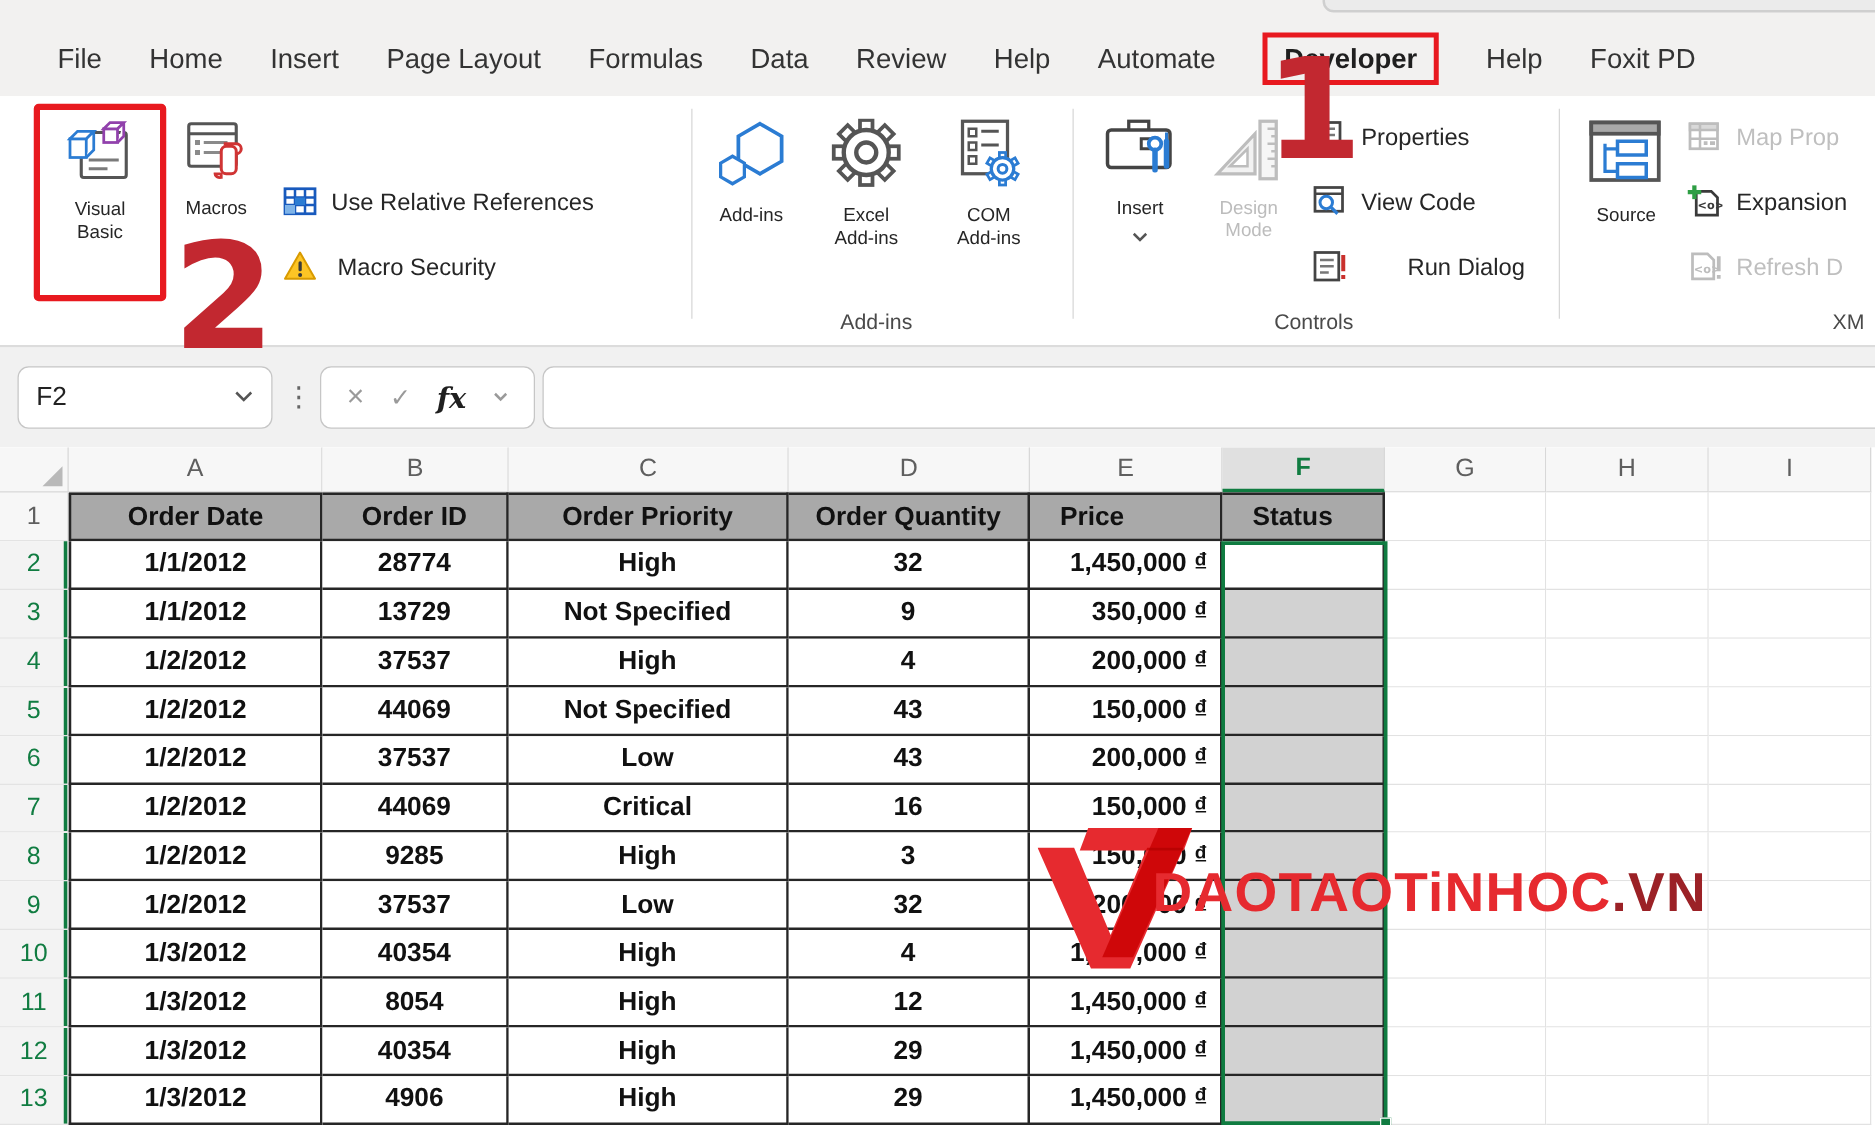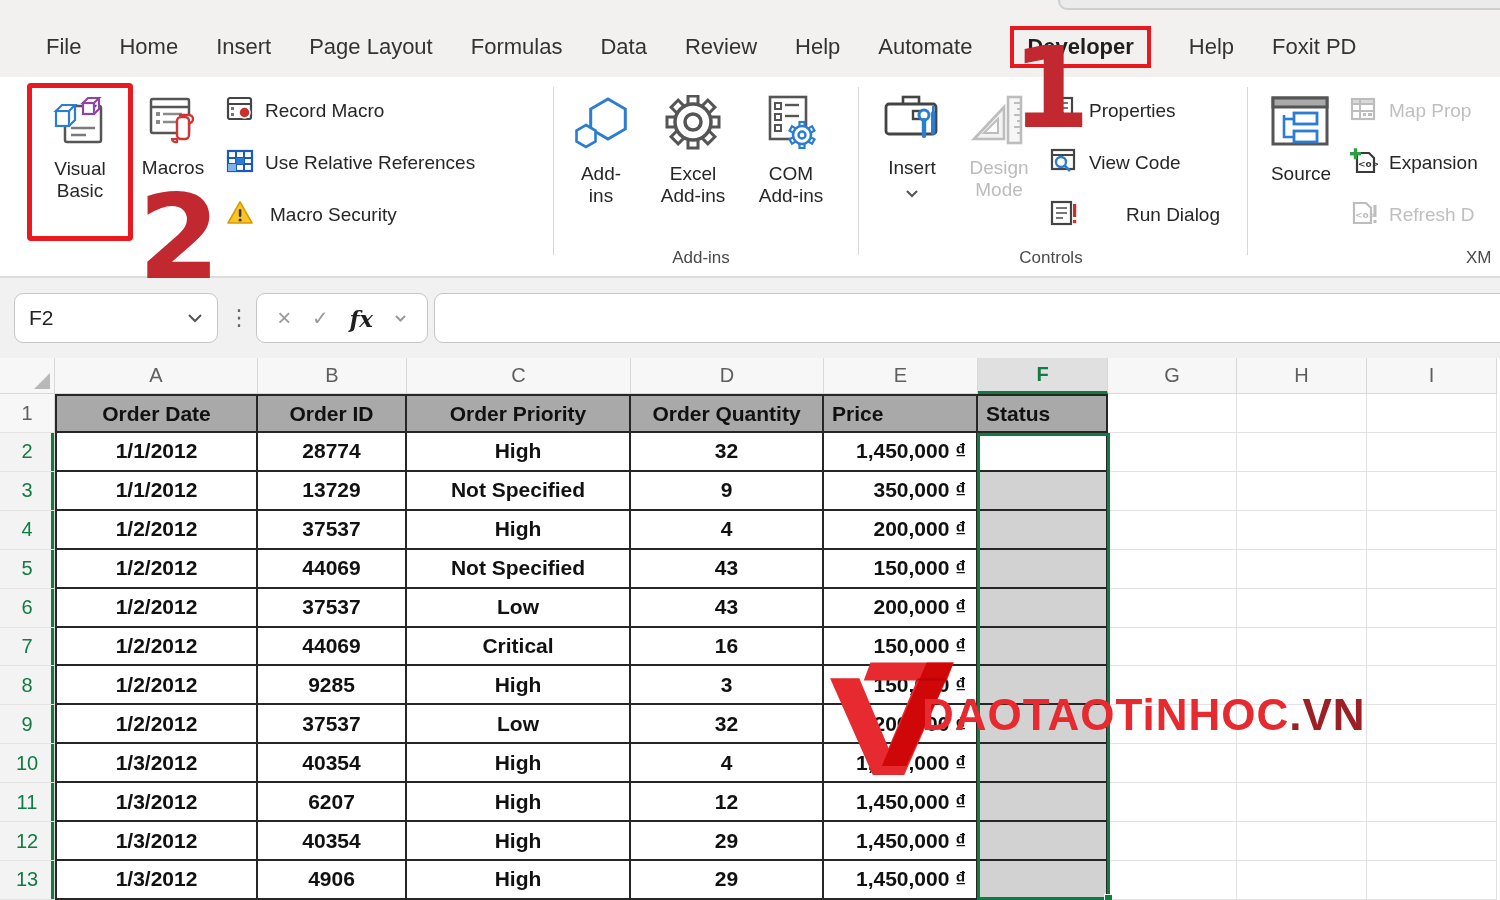--- a/index.html
+++ b/index.html
@@ -10,21 +10,21 @@
   #menubar { position:absolute; left:0; top:0; width:1500px; height:77px; background:#f2f1f0;text-align:right; }
   #tabs { position:absolute; left:46px; top:26px; display:flex; gap:38px; align-items:center; white-space:nowrap; }
   .tab { font-size:22px; color:#333; line-height:40px; cursor:default; }
   .tab.boxed { font-weight:700; border:4px solid #e8191f; padding:0 13px; line-height:34px; color:#1f1f1f; }
   #win-edge { position:absolute; left:1058px; top:-8px; width:470px; height:18px; background:#ebebeb; border:2px solid #cfcfcf; border-radius:10px; }
 
   
   #ribbon { position:absolute; left:0; top:77px; width:1500px; height:201px; background:#fff; border-bottom:2px solid #dcdcdc; overflow:hidden; }
   .vsep { position:absolute; top:10px; height:168px; width:1px; background:#d7d7d7; }
   .bigbtn { position:absolute; top:6px; height:158px; display:flex; flex-direction:column; align-items:center; padding-top:12px; }
-  .bigbtn .biglbl { margin-top:8px; font-size:19px; line-height:1.18; text-align:center; color:#262626; }
+  .bigbtn .biglbl { margin-top:8px; font-size:15px; line-height:1.18; text-align:center; color:#262626; }
   .bigbtn.disabled .biglbl { color:#bcbcbc; }
   .redbox { border:5px solid #e8191f; border-radius:4px; padding-top:8px; }
   .smallbtn { position:absolute; height:36px; display:flex; align-items:center; gap:11px; }
   .smallbtn .lbl { font-size:19px; color:#262626; white-space:nowrap; }
   .smallbtn.disabled .lbl { color:#bfbfbf; }
   .grouplabel { position:absolute; top:171px; font-size:17px; color:#4a4a4a; text-align:center; }
   .chev { margin-top:5px; }
 
   
   #fxbar { position:absolute; left:0; top:278px; width:1500px; height:80px; background:#f1f1f1; }
@@ -42,21 +42,21 @@
   .row.hdr { height:36px; }
   .row.r1 { height:39px; }
   .c0{width:55px}.ca{width:203px}.cb{width:149px}.cc{width:224px}.cd{width:193px}.ce{width:154px}.cf{width:130px}.cg{width:129px}.chh{width:130px}.ci{width:130px}
   .ch { background:#f7f7f7; border-right:1px solid #d8d8d8; border-bottom:1px solid #d8d8d8; color:#5f5f5f; font-size:20px; display:flex; align-items:center; justify-content:center; }
   .ch.selcol { background:#e0e0e0; color:#107c41; border-bottom:3px solid #107c41; font-weight:600; }
   #corner { position:relative; }
   #corner .tri { position:absolute; right:4px; bottom:4px; width:0; height:0; border-left:16px solid transparent; border-bottom:16px solid #b9b9b9; }
   .rh { width:55px; background:#f7f7f7; border-right:1px solid #d8d8d8; border-bottom:1px solid #e3e3e3; color:#5f5f5f; font-size:20px; display:flex; align-items:center; justify-content:center; }
   .rh.sel { color:#107c41; box-shadow:inset -3px 0 0 #107c41; background:#f3f3f3; }
   .tc { border-right:2px solid #262626; border-bottom:2px solid #262626; font-size:21px; font-weight:700; color:#111; display:flex; align-items:center; justify-content:center; background:#fff; }
-  .tc.left { justify-content:flex-start; padding-left:8px; }
+  .tc.left { justify-content:flex-start; padding-left:24px; }
   .tc.price { justify-content:flex-end; padding-right:10px; }
   .r1 .tc { background:#a9a9a9; border-top:2px solid #262626; }
   .tc.ca { border-left:2px solid #262626; }
   .tc.fsel { background:#d2d2d2; }
   .tc.factive { background:#fff; }
   .gc { border-right:1px solid #e2e2e2; border-bottom:1px solid #e2e2e2; background:#fff; }
   #sel-ring { position:absolute; left:977px; top:75px; width:133px; height:467px; border:3px solid #107c41; pointer-events:none; }
   #sel-handle { position:absolute; left:1104px; top:536px; width:9px; height:9px; background:#107c41; border:1px solid #fff; }
 
   
@@ -116,32 +116,20 @@
         <rect x="8" y="25" width="4" height="4" fill="#8a8a8a"></rect>
           <line x1="15" y1="27" x2="28" y2="27" stroke="#8a8a8a" stroke-width="2.5"></line>
         <path d="M31,20 h10 a4,4 0 0 1 4,4 v0 a4,4 0 0 1 -8,0 v-0" fill="#fff" stroke="#d03434" stroke-width="2.4"></path>
         <rect x="29" y="22" width="12" height="22" rx="4" fill="#fff" stroke="#d03434" stroke-width="2.4"></rect>
         <path d="M29,44 h-5 a4,3 0 0 0 5,3 z" fill="#fff" stroke="#d03434" stroke-width="2.2"></path>
       </svg>
     </span>
     <span class="biglbl">Macros</span>
   </div>
 
-  <div class="smallbtn" style="left:226px;top:16px;">
-    <span>
-      <svg width="28" height="26" viewBox="0 0 28 26">
-        <rect x="2" y="2" width="23" height="21" rx="2" fill="#fff" stroke="#444" stroke-width="2.2"></rect>
-        <line x1="2" y1="8" x2="25" y2="8" stroke="#444" stroke-width="2"></line>
-        <rect x="5" y="11" width="3" height="3" fill="#777"></rect>
-          <rect x="5" y="17" width="3" height="3" fill="#777"></rect>
-        <circle cx="18.5" cy="16.5" r="5.5" fill="#c9302c" stroke="#fff" stroke-width="1.5"></circle>
-      </svg>
-    </span>
-    <span class="lbl">Record Macro</span>
-  </div>
 
   <div class="smallbtn" style="left:226px;top:68px;">
     <span>
       <svg width="28" height="26" viewBox="0 0 28 26">
         <rect x="2" y="3" width="24" height="20" fill="#fff" stroke="#185abd" stroke-width="2.2"></rect>
         <line x1="2" y1="10" x2="26" y2="10" stroke="#185abd" stroke-width="2"></line>
         <line x1="2" y1="16" x2="26" y2="16" stroke="#185abd" stroke-width="2"></line>
         <line x1="10" y1="3" x2="10" y2="23" stroke="#185abd" stroke-width="2"></line>
         <line x1="18" y1="3" x2="18" y2="23" stroke="#185abd" stroke-width="2"></line>
         <rect x="10" y="10" width="8" height="6" fill="#2b7cd3"></rect>
@@ -523,21 +511,21 @@
     <div class="tc cd">4</div>
     <div class="tc ce price">1,450,000 ₫</div>
     <div class="tc cf fsel"></div>
     <div class="gc cg"></div>
       <div class="gc chh"></div>
       <div class="gc ci"></div>
   </div>
   <div class="row">
     <div class="rh sel">11</div>
     <div class="tc ca">1/3/2012</div>
-    <div class="tc cb">6207</div>
+    <div class="tc cb">8054</div>
     <div class="tc cc">High</div>
     <div class="tc cd">12</div>
     <div class="tc ce price">1,450,000 ₫</div>
     <div class="tc cf fsel"></div>
     <div class="gc cg"></div>
       <div class="gc chh"></div>
       <div class="gc ci"></div>
   </div>
   <div class="row">
     <div class="rh sel">12</div>

